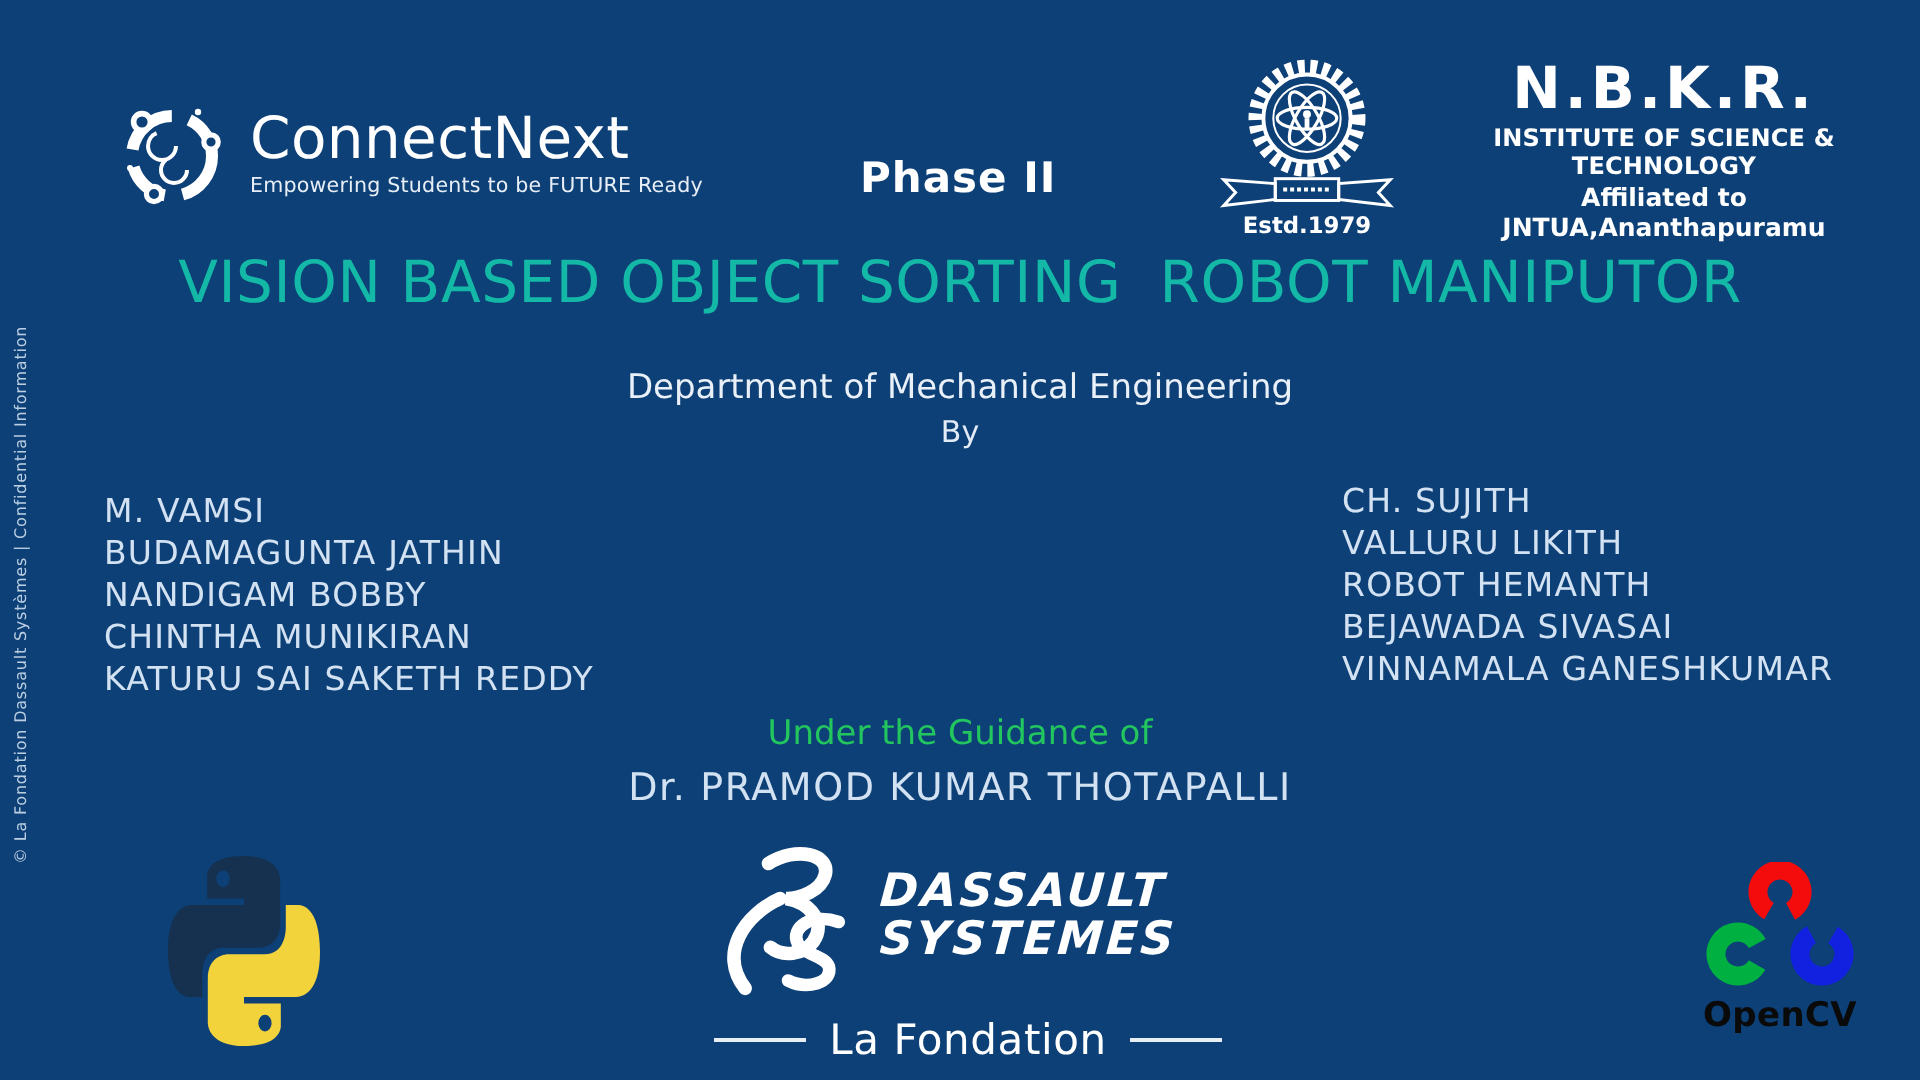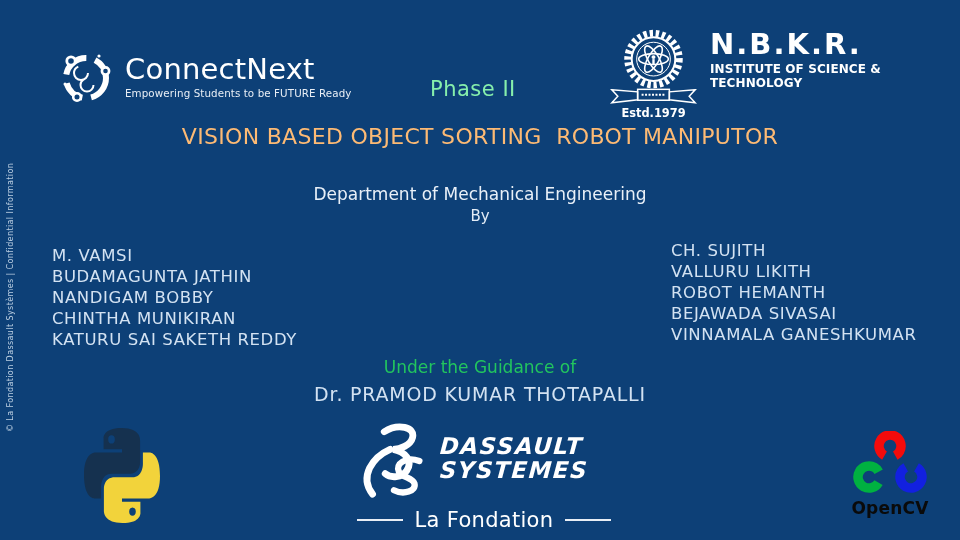--- a/index.html
+++ b/index.html
@@ -25,31 +25,31 @@
     position:absolute;left:6px;top:432px;
     transform:rotate(-90deg);transform-origin:0 0;
     white-space:nowrap;font-size:8px;letter-spacing:.4px;color:#bccfe2;
   }
   
   .connectnext{position:absolute;left:54px;top:44px;display:flex;align-items:flex-start;gap:7px;justify-content:center;}
   .cn-textcol{margin-top:10px;}
   .cn-name{font-size:29px;font-weight:500;color:#ffffff;line-height:1.05;letter-spacing:.2px;}
   .cn-tagline{font-size:10.3px;font-weight:500;color:#e8eef5;margin-top:3px;letter-spacing:.1px;}
   
-  .phase{position:absolute;left:430px;top:77px;font-size:21px;font-weight:400;letter-spacing:.5px;color:#86efac;}
+  .phase{position:absolute;left:430px;top:77px;font-size:21px;font-weight:700;letter-spacing:.5px;color:#ffffff;}
   
   .nbkr{position:absolute;right:6px;top:20px;display:flex;align-items:flex-start;}
-  .nbkr-textcol{width:244px;text-align:left;color:#ffffff;margin-top:10px;}
+  .nbkr-textcol{width:244px;text-align:center;color:#ffffff;margin-top:10px;}
   .nbkr-name{font-size:29px;font-weight:700;letter-spacing:2px;line-height:1;}
   .nbkr-sub{font-size:12px;font-weight:700;margin-top:3px;letter-spacing:.1px;}
   .nbkr-sub2{font-size:12px;font-weight:700;margin-top:1px;}
   .nbkr-sub3{font-size:12.5px;font-weight:700;margin-top:1px;}
   
   .centerline{position:absolute;left:0;right:0;text-align:center;}
-  .title{top:124px;font-size:22px;font-weight:500;letter-spacing:.3px;color:#fdba74;white-space:pre;}
+  .title{top:124px;font-size:29px;font-weight:500;letter-spacing:.3px;color:#14b8a6;white-space:pre;}
   .line-in{top:161px;font-size:15px;font-weight:500;color:#e3ecf6;}
   .line-dept{top:184px;font-size:17px;font-weight:500;color:#e9f0f8;}
   .line-by{top:207px;font-size:15px;font-weight:500;color:#e3ecf6;}
   
   .names{position:absolute;display:flex;flex-direction:column;}
   .names-left{left:52px;top:245px;}
   .names-right{left:671px;top:240px;}
   .name{font-size:16.5px;line-height:21px;letter-spacing:.6px;font-weight:500;color:var(--text-names);}
   
   .guidance{top:357px;font-size:17px;font-weight:500;color:#22c55e;}
@@ -104,20 +104,21 @@
       <rect x="56.8" y="38" width="2.4" height="6" fill="#ffffff"></rect>
       <path d="M16 69 L42 71 L42 79 L16 82 L22 75.5 Z" fill="none" stroke="#ffffff" stroke-width="1.5"></path>
       <path d="M100 69 L74 71 L74 79 L100 82 L94 75.5 Z" fill="none" stroke="#ffffff" stroke-width="1.5"></path>
       <rect x="42" y="68.5" width="32" height="11" fill="none" stroke="#ffffff" stroke-width="1.5"></rect>
       <line x1="46" y1="74" x2="70" y2="74" stroke="#ffffff" stroke-width="2" stroke-dasharray="2 1.5"></line>
       <text x="58" y="96" text-anchor="middle" font-size="11.5" font-weight="bold" fill="#ffffff">Estd.1979</text>
     </svg>
     <div class="nbkr-textcol">
       <div class="nbkr-name">N.B.K.R.</div>
       <div class="nbkr-sub">INSTITUTE OF SCIENCE &amp; TECHNOLOGY</div>
+      <div class="nbkr-sub3">Affiliated to JNTUA,Ananthapuramu</div>
     </div>
   </div>
 
   <div class="centerline title">VISION BASED OBJECT SORTING  ROBOT MANIPUTOR</div>
   <div class="centerline line-dept">Department of Mechanical Engineering</div>
   <div class="centerline line-by">By</div>
 
   <div class="names names-left">
     <div class="name">M. VAMSI</div>
     <div class="name">BUDAMAGUNTA JATHIN</div>

